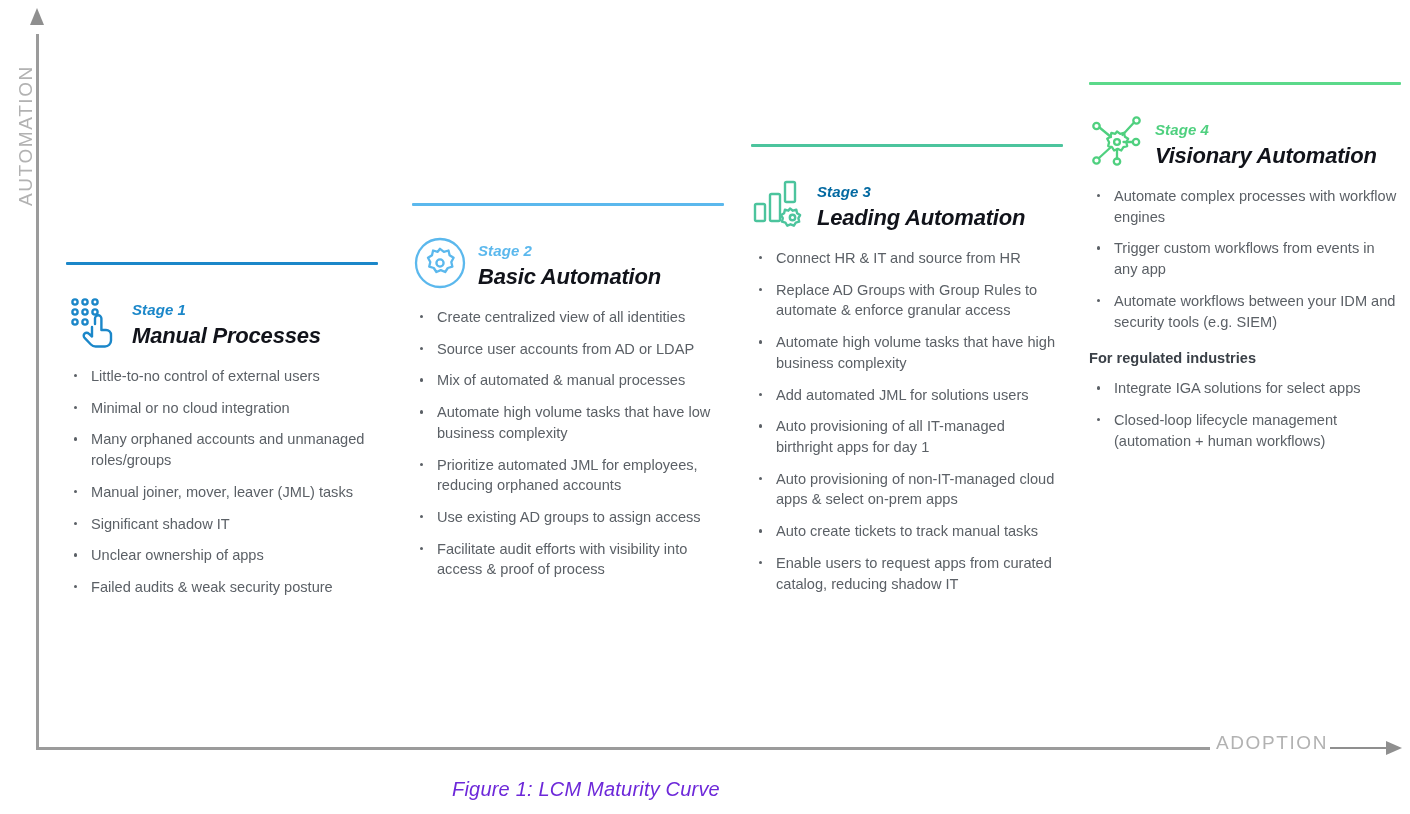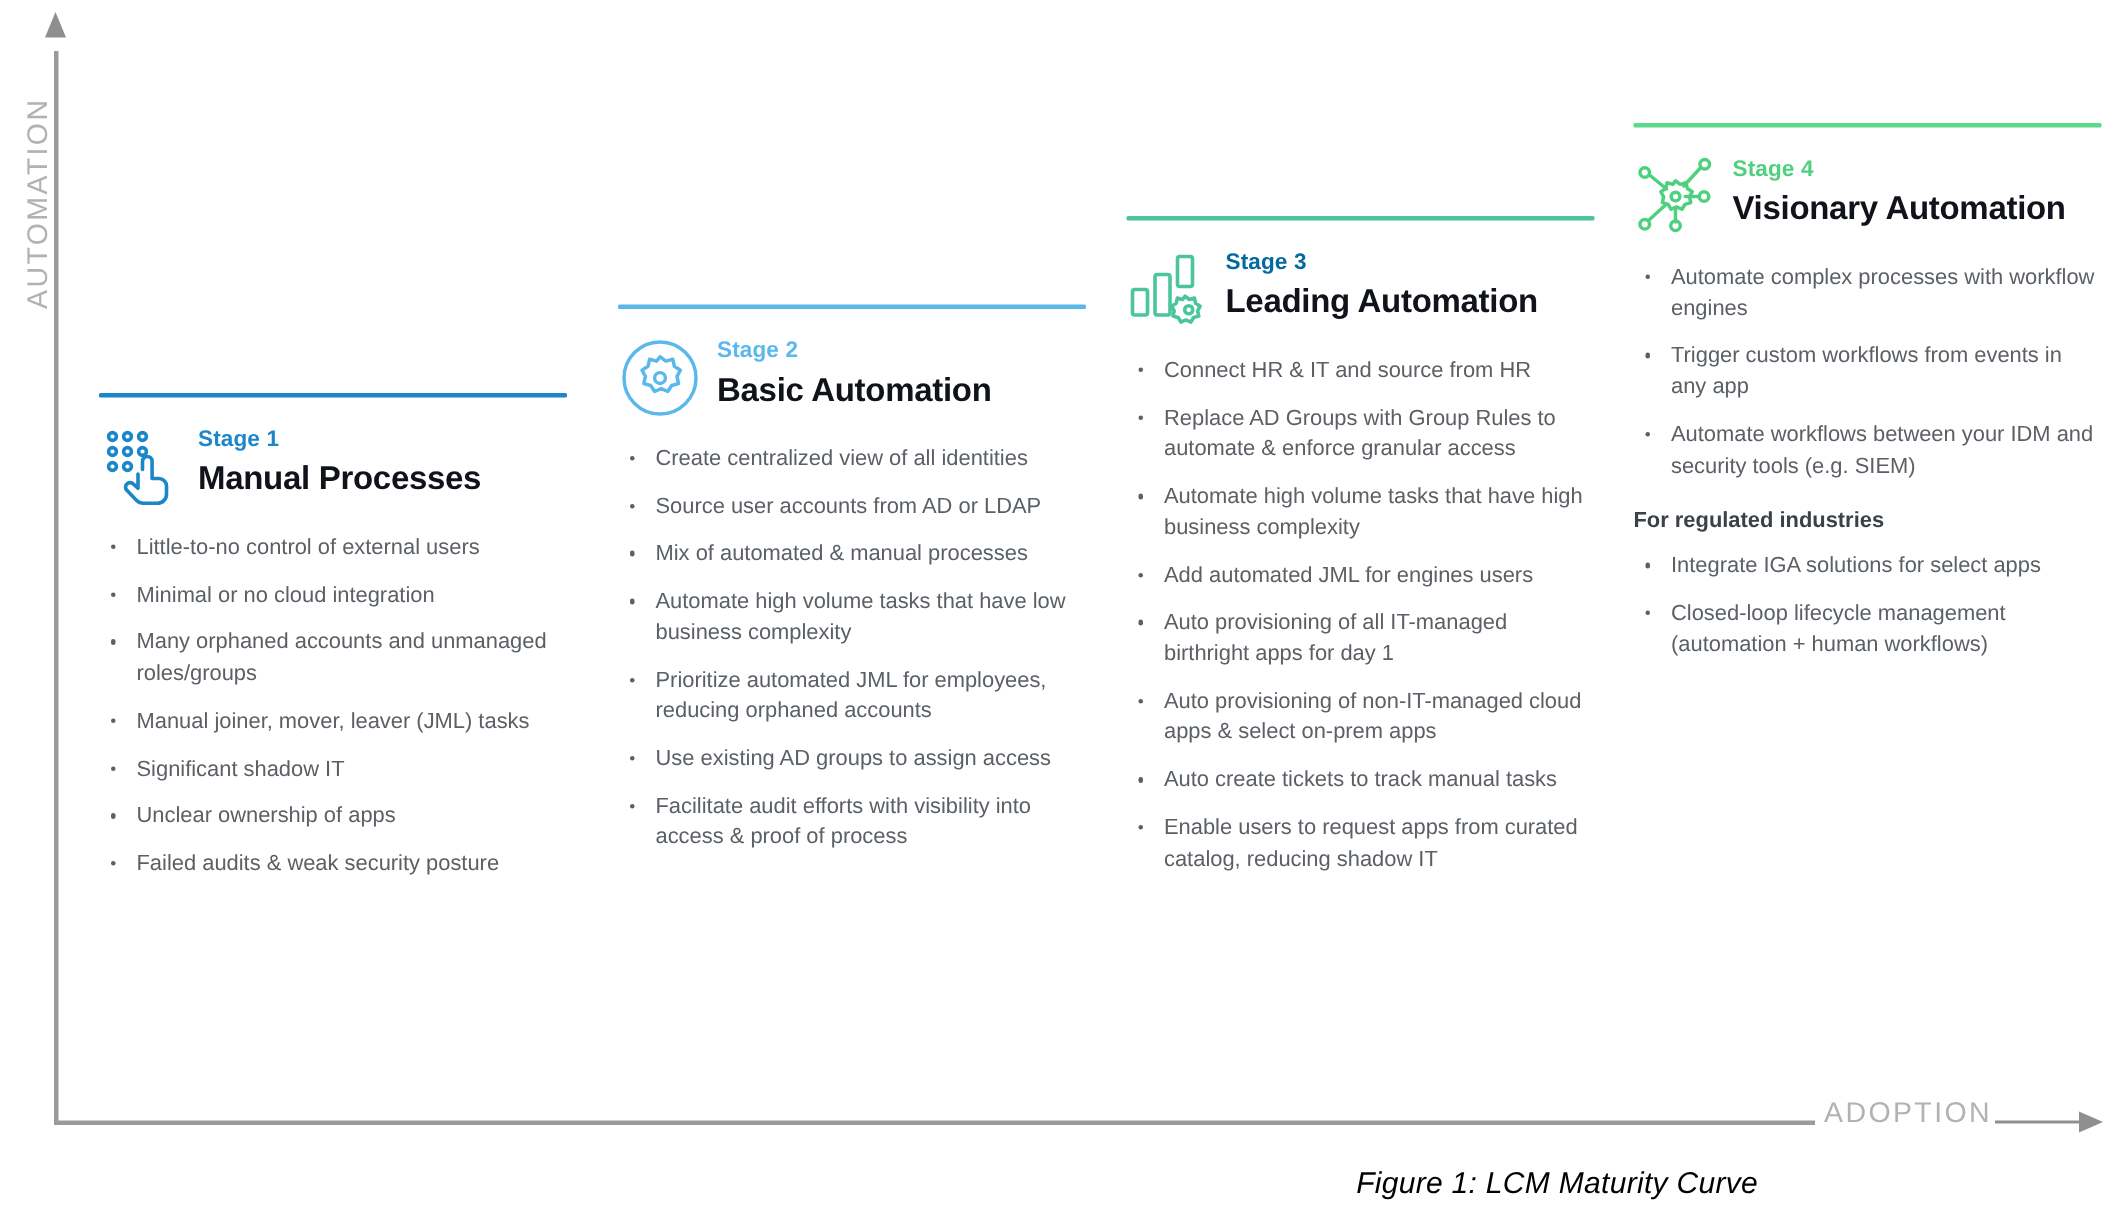--- a/index.html
+++ b/index.html
@@ -101,22 +101,23 @@
   #stage-3 { left: 751px;  top: 144px; }
   #stage-4 { left: 1089px; top: 82px;  }
 
   .stage-rule {
     width: 100%;
     height: 3px;
     border-radius: 1px;
   }
   .stage-head {
     display: flex;
-    align-items: flex-start;
-    margin-top: 16px;
+    align-items: flex-end;
+    margin-top: 27px;
+    font-style: italic;
   }
   .stage-icon {
     width: 56px;
     min-width: 56px;
     height: 56px;
     margin-right: 10px;
     margin-top: 2px;
   }
   .stage-icon svg { display: block; width: 56px; height: 56px; }
 
@@ -167,24 +168,24 @@
     margin-top: 18px;
   }
   .sub-head + .bullets { margin-top: 12px; }
 
   
   #caption {
     position: absolute;
     left: 0;
     top: 778px;
     width: 1172px;
-    text-align: right;
+    text-align: center;
     font-size: 20px;
     font-style: italic;
-    color: #000000;
+    color: #6d28d9;
     letter-spacing: 0.2px;
   }
 </style>
 </head>
 <body>
 
 <div id="canvas">
 
   <div id="axis-y-arrow"></div>
   <div id="axis-y-line" style="background: rgb(155, 155, 155);"></div>
@@ -274,21 +275,21 @@
       </div>
       <div class="stage-titles">
         <div class="stage-kicker" style="color: #0369a1;">Stage 3</div>
         <div class="stage-title">Leading Automation</div>
       </div>
     </div>
     <ul class="bullets">
       <li>Connect HR &amp; IT and source from HR</li>
       <li>Replace AD Groups with Group Rules to automate &amp; enforce granular access</li>
       <li>Automate high volume tasks that have high business complexity</li>
-      <li>Add automated JML for engines users</li>
+      <li>Add automated JML for solutions users</li>
       <li>Auto provisioning of all IT-managed birthright apps for day 1</li>
       <li>Auto provisioning of non-IT-managed cloud apps &amp; select on-prem apps</li>
       <li>Auto create tickets to track manual tasks</li>
       <li>Enable users to request apps from curated catalog, reducing shadow IT</li>
     </ul>
   </div>
 
   <div class="stage" id="stage-4">
     <div class="stage-rule" style="background: rgb(91, 217, 138);"></div>
     <div class="stage-head">

